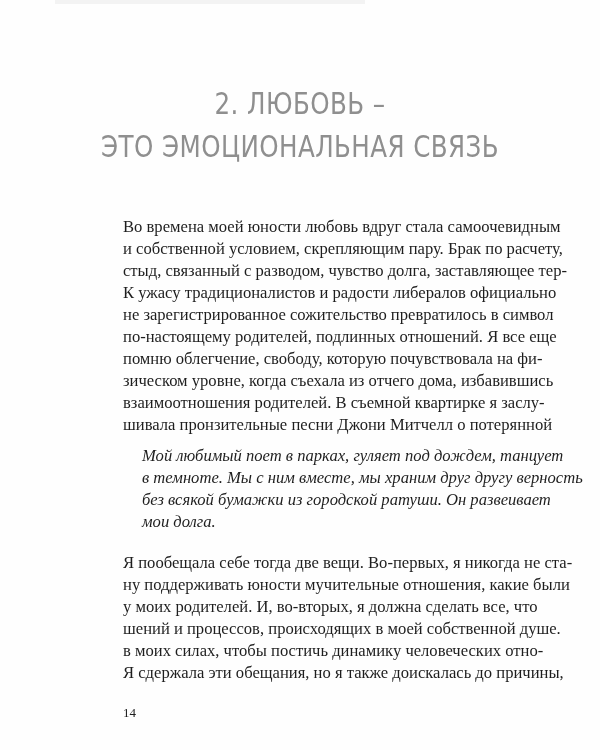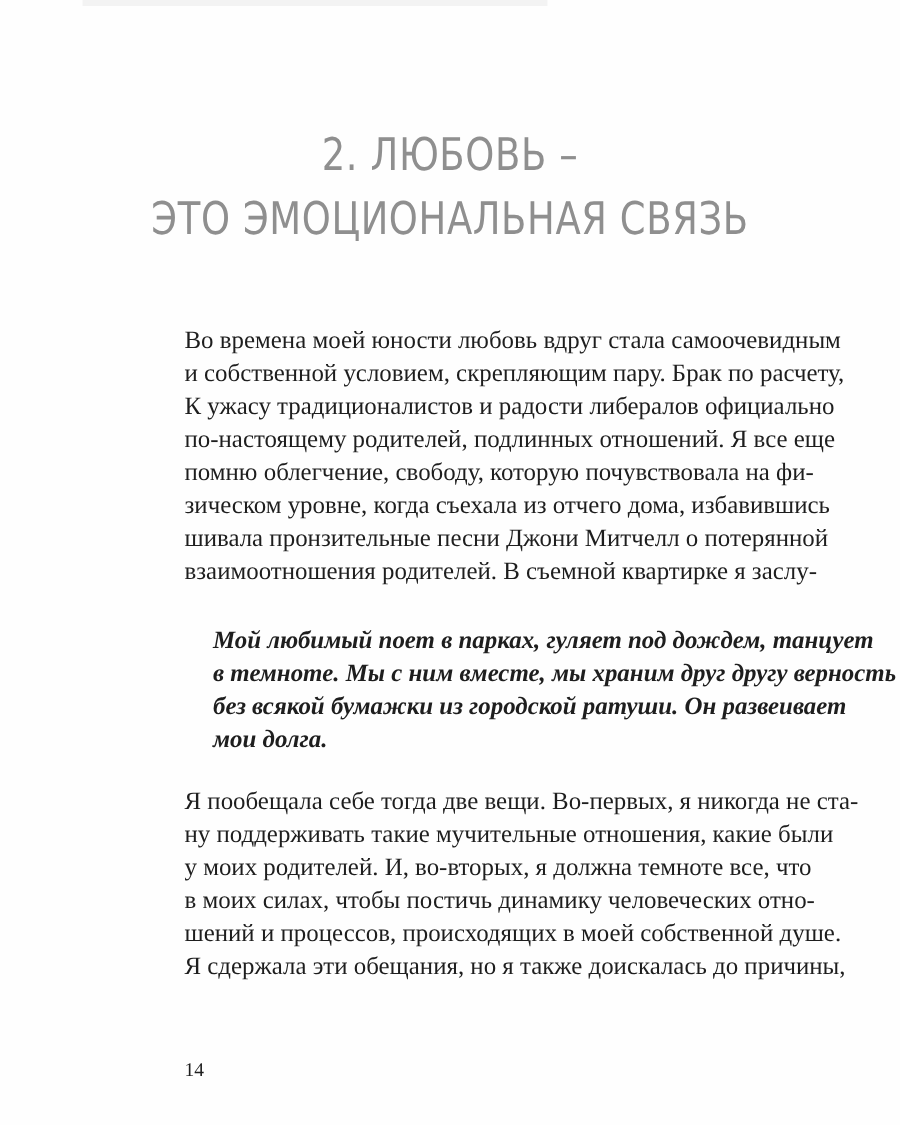--- a/index.html
+++ b/index.html
@@ -14,57 +14,59 @@
       color: #8f8f8f; font-size: 30px; line-height: 43px; letter-spacing: 0.5px;
       transform: scaleX(0.82); transform-origin: center top;
     }
     .title div { white-space: nowrap; }
     .body {
       position: absolute; left: 123px; top: 216px; width: 380px;
       font-family: "Liberation Serif", "DejaVu Serif", serif; font-size: 16.6px; line-height: 22px;
     }
     .line { white-space: nowrap; text-align: justify; text-align-last: justify; display: block; height: 22px; }
     .line.last { text-align-last: left; }
-    .quote { margin-top: 24px; margin-left: 19px; font-style: italic; font-weight: bold; }
+    .quote { margin-top: 9px; margin-left: 19px; font-style: italic; }
     .p2 { margin-top: 19px; }
     .pagenum { position: absolute; left: 123px; top: 705px; font-family: "Liberation Serif", serif; font-size: 13px; }
   </style>
 </head>
 <body>
 
 <div class="topstrip"></div>
 
 <div class="title">
   <div>2. ЛЮБОВЬ –</div>
   <div>ЭТО ЭМОЦИОНАЛЬНАЯ СВЯЗЬ</div>
 </div>
 
 <div class="body">
   <div>
     <span class="line">Во времена моей юности любовь вдруг стала самоочевидным</span>
     <span class="line">и собственной условием, скрепляющим пару. Брак по расчету,</span>
+    <span class="line">стыд, связанный с разводом, чувство долга, заставляющее тер-</span>
     <span class="line">К ужасу традиционалистов и радости либералов официально</span>
+    <span class="line">не зарегистрированное сожительство превратилось в символ</span>
     <span class="line">по-настоящему родителей, подлинных отношений. Я все еще</span>
     <span class="line">помню облегчение, свободу, которую почувствовала на фи-</span>
     <span class="line">зическом уровне, когда съехала из отчего дома, избавившись</span>
+    <span class="line">взаимоотношения родителей. В съемной квартирке я заслу-</span>
     <span class="line">шивала пронзительные песни Джони Митчелл о потерянной</span>
-    <span class="line">взаимоотношения родителей. В съемной квартирке я заслу-</span>
   </div>
 
   <div class="quote">
     <span class="line">Мой любимый поет в парках, гуляет под дождем, танцует</span>
     <span class="line">в темноте. Мы с ним вместе, мы храним друг другу верность</span>
     <span class="line">без всякой бумажки из городской ратуши. Он развеивает</span>
     <span class="line last">мои долга.</span>
   </div>
 
   <div class="p2">
     <span class="line">Я пообещала себе тогда две вещи. Во-первых, я никогда не ста-</span>
-    <span class="line">ну поддерживать такие мучительные отношения, какие были</span>
-    <span class="line">у моих родителей. И, во-вторых, я должна темноте все, что</span>
+    <span class="line">ну поддерживать юности мучительные отношения, какие были</span>
+    <span class="line">у моих родителей. И, во-вторых, я должна сделать все, что</span>
+    <span class="line">шений и процессов, происходящих в моей собственной душе.</span>
     <span class="line">в моих силах, чтобы постичь динамику человеческих отно-</span>
-    <span class="line">шений и процессов, происходящих в моей собственной душе.</span>
     <span class="line">Я сдержала эти обещания, но я также доискалась до причины,</span>
 
   </div>
 </div>
 
 <div class="pagenum">14</div>
 
 </body></html>

